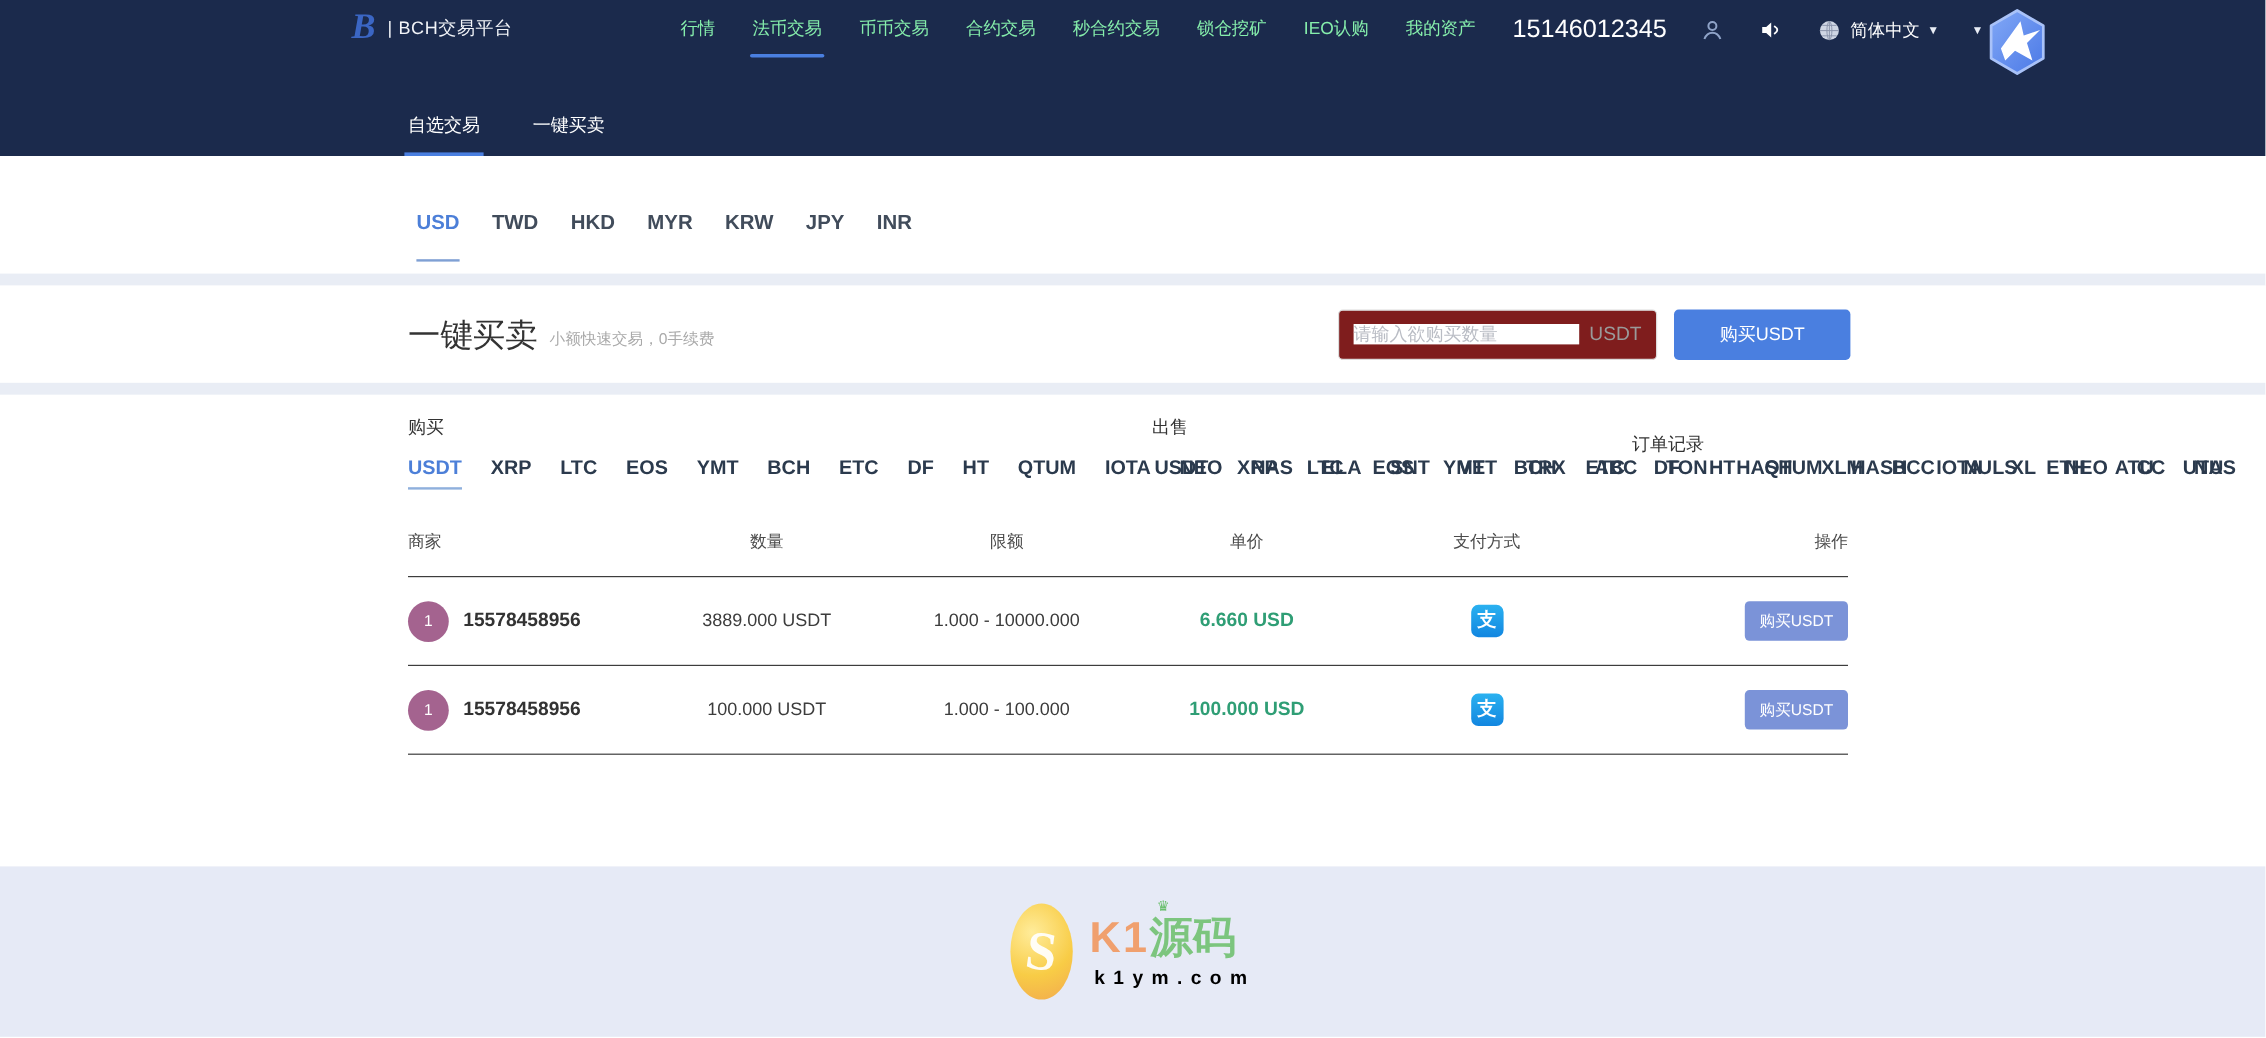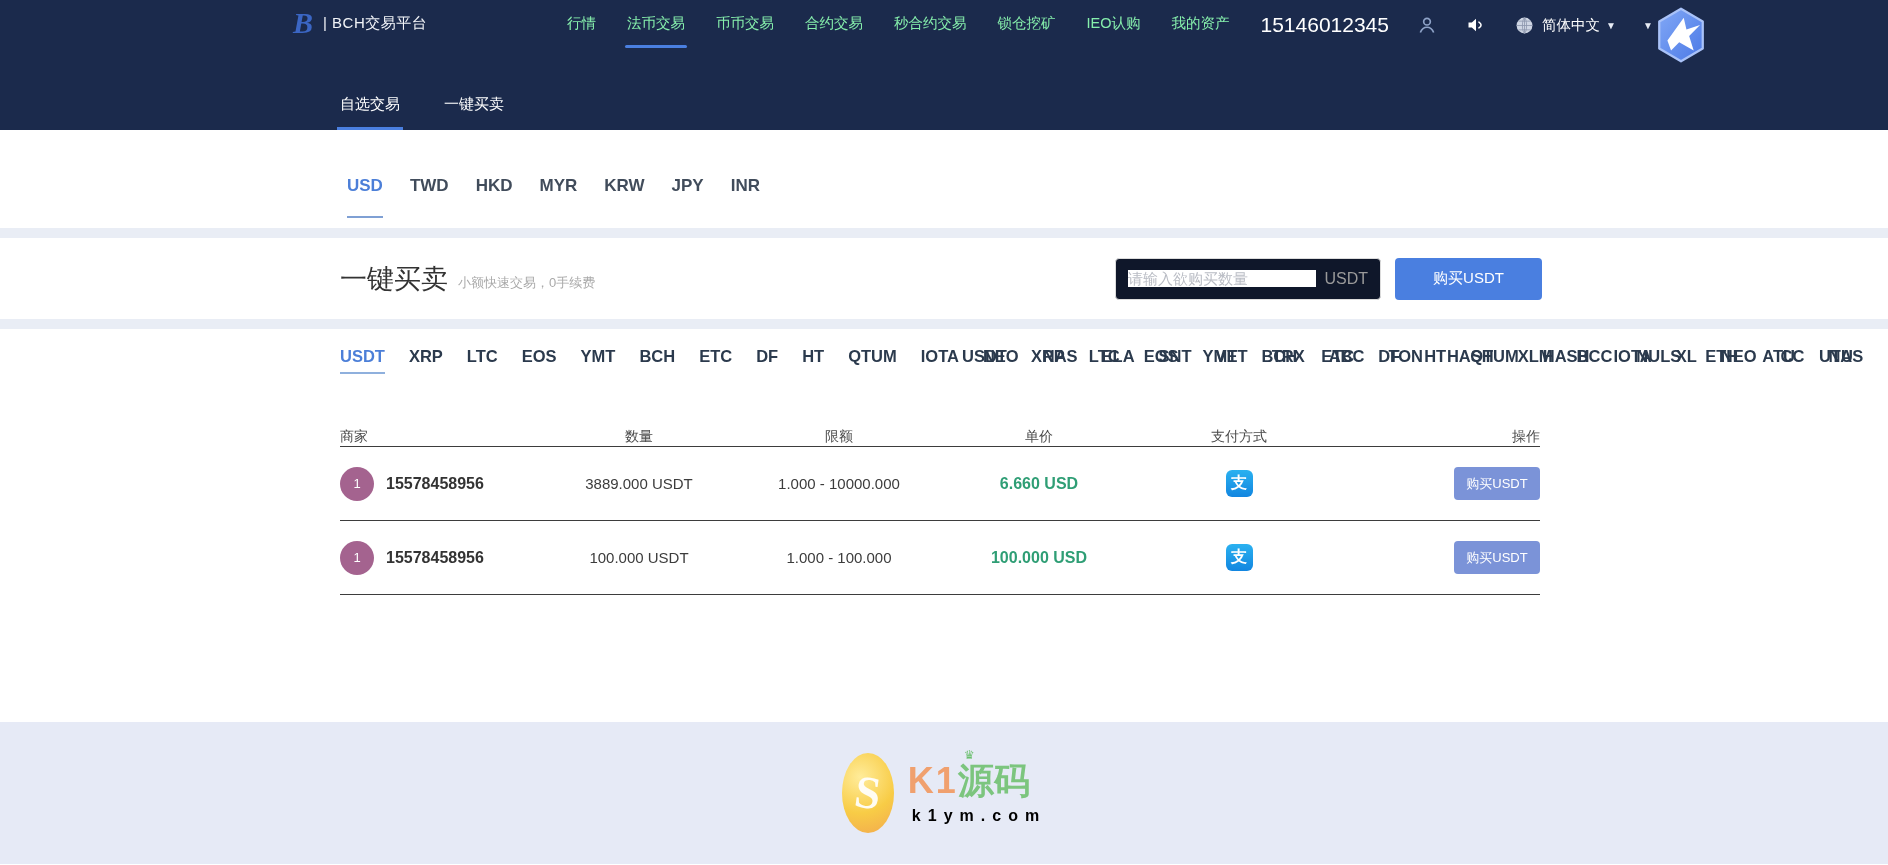--- a/index.html
+++ b/index.html
@@ -31,21 +31,21 @@
   .cur-tab { font-size:17px; font-weight:600; color:#414c5b; padding-bottom:20px; cursor:pointer; }
   .cur-tab.active { color:#4c7fd8; border-bottom:2px solid #7fa0d4; }
 
   .band { height:10px; background:#e9edf5; }
 
   
   .quickbuy { height:81px; display:flex; align-items:center; padding:0 346px 0 340px; background:#fff; }
   .qb-title { font-size:27px; color:#333; font-weight:500; }
   .qb-sub { font-size:13px; color:#a9a9a9; margin-left:10px; margin-top:8px; }
   .qb-spacer { flex:1; }
-  .qb-inputwrap { width:266px; height:42px; border:1px solid #dcdcdc; border-radius:4px; background:#0f172a;
+  .qb-inputwrap { width:266px; height:42px; border:1px solid #dcdcdc; border-radius:4px; background:#7f1d1d;
     display:flex; align-items:center; padding:0 12px; }
   .qb-input { border:none; outline:none; flex:1; font-size:15px; color:#333; min-width:0;
     font-family:"Liberation Sans","DejaVu Sans",sans-serif; }
   .qb-input::placeholder { color:#b9bcc4; }
   .qb-unit { font-size:16px; color:#9a9a9a; margin-left:8px; }
   .qb-buybtn { margin-left:14px; width:147px; height:42px; background:#4a7fe0; color:#fff; font-size:15px;
     border:none; border-radius:4px; cursor:pointer; font-family:inherit; }
 
   
   .market { padding:18px 348px 0 340px; background:#fff; min-height:393px; }
@@ -54,21 +54,21 @@
   .mh-sell { position:absolute; left:620px; top:0; }
   .mh-orders { position:absolute; left:1020px; top:14px; }
 
   .coin-tabs { position:relative; height:34px; margin-right:-348px; overflow:hidden; }
   .tabs-line { display:flex; gap:24px; white-space:nowrap; font-size:16.5px; font-weight:bold; color:#2b3a4d; }
   .tabs-line.sell { position:absolute; left:622px; top:0; }
   .coin-tab { padding-bottom:6px; cursor:pointer; }
   .coin-tab.active { color:#4c7fd8; border-bottom:2px solid #8fb0dd; }
 
   .trade-table { margin-top:28px; width:1200px; }
-  .t-head { display:flex; align-items:flex-end; height:38px; font-size:14px; color:#4a4a4a;
+  .t-head { display:flex; align-items:flex-start; height:38px; font-size:14px; color:#4a4a4a;
     border-bottom:1px solid #3d3d3d; }
   .t-row { display:flex; align-items:center; height:74px; border-bottom:1px solid #3d3d3d; }
   .c-merchant { width:199px; display:flex; align-items:center; gap:12px; }
   .c-mid { width:200px; text-align:center; }
   .c-action { flex:1; display:flex; justify-content:flex-end; }
   .t-head .c-action { font-size:14px; }
   .avatar { width:34px; height:34px; border-radius:50%; background:#a4638f; color:#fff; font-size:13px;
     display:flex; align-items:center; justify-content:center; }
   .merchant-name { font-size:16px; font-weight:bold; color:#333; }
   .cell-val { font-size:15px; color:#3c3c3c; }
@@ -184,20 +184,25 @@
   <div class="qb-inputwrap">
     <input class="qb-input" type="text" placeholder="请输入欲购买数量" style="">
     <span class="qb-unit">USDT</span>
   </div>
   <button class="qb-buybtn">购买USDT</button>
 </div>
 
 <div class="band"></div>
 
 <div class="market">
+  <div class="col-headers">
+    <span class="mh-buy">购买</span>
+    <span class="mh-sell">出售</span>
+    <span class="mh-orders">订单记录</span>
+  </div>
 
   <div class="coin-tabs">
     <div class="tabs-line">
       <span class="coin-tab active">USDT</span>
       <span class="coin-tab">XRP</span>
       <span class="coin-tab">LTC</span>
       <span class="coin-tab">EOS</span>
       <span class="coin-tab">YMT</span>
       <span class="coin-tab">BCH</span>
       <span class="coin-tab">ETC</span>

